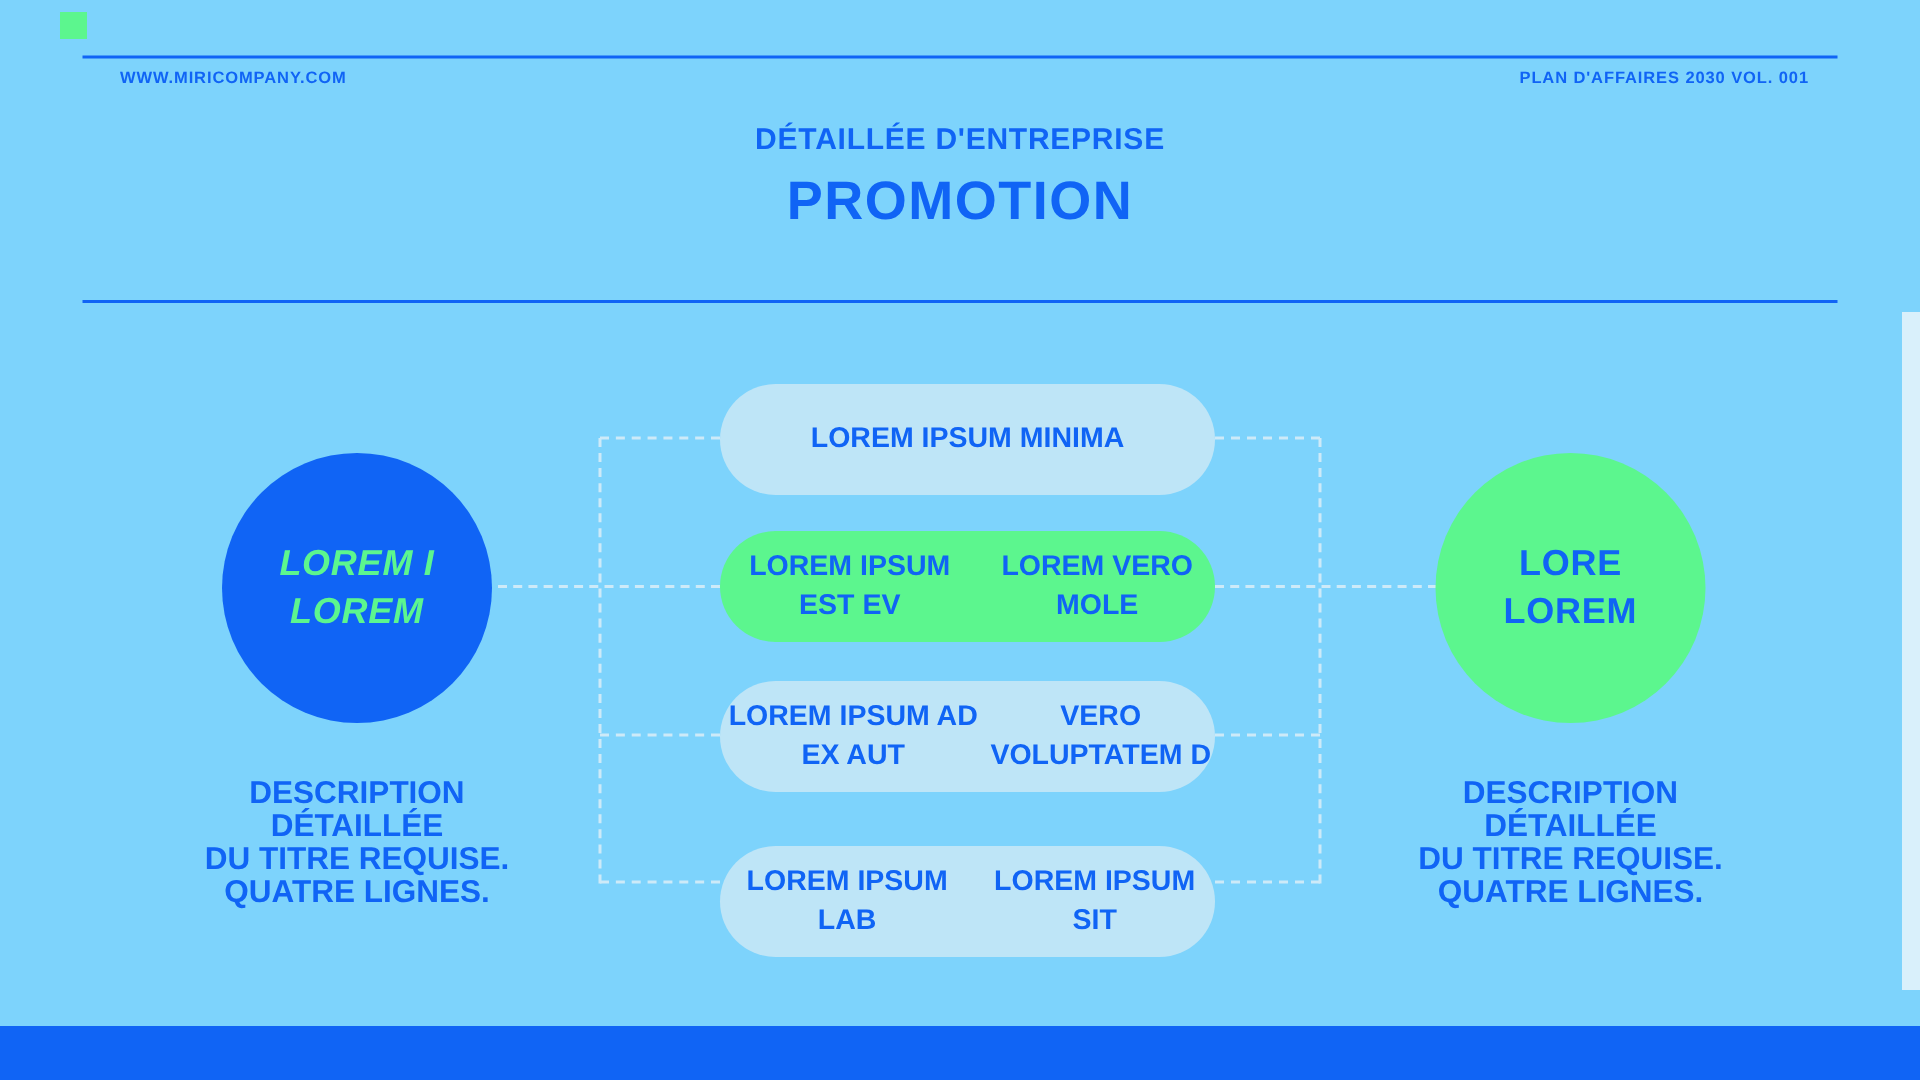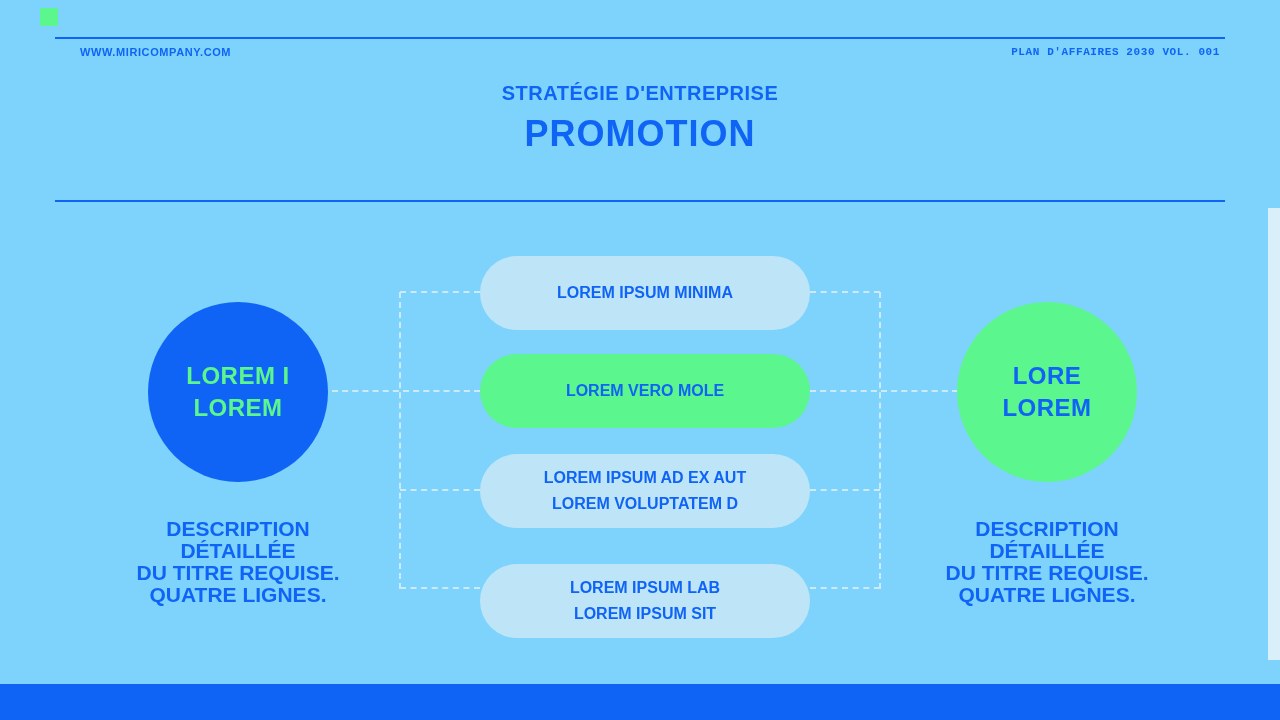--- a/index.html
+++ b/index.html
@@ -30,21 +30,21 @@
   }
   .rule-top { top: 37px; }
   .rule-mid { top: 200px; }
 
   .meta {
     position: absolute; top: 46px;
     font-size: 11px; font-weight: 600; letter-spacing: 0.6px;
     color: var(--blue);
   }
   .meta-left { left: 80px; }
-  .meta-right { right: 60px; text-align: center; font-family: Liberation Mono, monospace; }
+  .meta-right { right: 74px; text-align: center; }
 
   .subtitle {
     position: absolute; top: 82px; left: 0; width: 100%;
     text-align: center;
     font-size: 20px; font-weight: 700; letter-spacing: 0.5px;
     color: var(--blue);
   }
   .title {
     position: absolute; top: 113px; left: 0; width: 100%;
     text-align: center;
@@ -67,39 +67,39 @@
     display: flex; align-items: center; justify-content: center;
     text-align: center;
   }
   .circle-left { left: 148px; background: var(--blue); }
   .circle-right { left: 957px; background: var(--green); }
   .circle-label {
     display: flex; flex-direction: column;
     font-size: 24px; font-weight: 800; line-height: 32px;
     letter-spacing: 0.5px;
   }
-  .circle-left .circle-label { color: var(--green); }
+  .circle-left .circle-label { color: var(--green); font-style: italic; }
   .circle-right .circle-label { color: var(--blue); }
 
   .desc {
     position: absolute; top: 518px; width: 240px;
     text-align: center; white-space: pre-line;
     font-size: 21px; font-weight: 600; line-height: 22px;
     color: var(--blue);
   }
   .desc-left { left: 118px; }
   .desc-right { left: 927px; }
 
   .pill {
     position: absolute; left: 480px;
     width: 330px; height: 74px; border-radius: 37px;
-    display: flex; flex-direction: column;
+    display: flex; flex-direction: row;
     align-items: center; justify-content: center;
     text-align: center;
-    font-size: 16px; font-weight: 700; line-height: 26px;
+    font-size: 19px; font-weight: 700; line-height: 26px;
     color: var(--blue);
   }
   .pill-light { background: var(--light); }
   .pill-green { background: var(--green); }
   .pill-1 { top: 256px; }
   .pill-2 { top: 354px; }
   .pill-3 { top: 454px; }
   .pill-4 { top: 564px; }
 
   .footer-bar {
@@ -112,21 +112,21 @@
 <body>
 
 <div class="slide">
 
   <div class="corner-square"></div>
   <div class="rule rule-top"></div>
 
   <div class="meta meta-left">WWW.MIRICOMPANY.COM</div>
   <div class="meta meta-right">PLAN D'AFFAIRES 2030 VOL. 001</div>
 
-  <div class="subtitle">STRATÉGIE D'ENTREPRISE</div>
+  <div class="subtitle">DÉTAILLÉE D'ENTREPRISE</div>
   <h1 class="title">PROMOTION</h1>
 
   <div class="rule rule-mid"></div>
   <div class="right-strip"></div>
 
   <div class="dash-h" style="left:332px; top:390px; width:148px;"></div>
   <div class="dash-v" style="left:399px; top:292px; height:297px;"></div>
   <div class="dash-h" style="left:400px; top:291px; width:80px;"></div>
   <div class="dash-h" style="left:400px; top:489px; width:80px;"></div>
   <div class="dash-h" style="left:400px; top:587px; width:80px;"></div>
@@ -154,25 +154,26 @@
     </div>
   </div>
   <div class="desc desc-right">DESCRIPTION DÉTAILLÉE
 DU TITRE REQUISE.
 QUATRE LIGNES.</div>
 
   <div class="pill pill-light pill-1">
     <span>LOREM IPSUM MINIMA</span>
   </div>
   <div class="pill pill-green pill-2">
+    <span>LOREM IPSUM EST EV</span>
     <span>LOREM VERO MOLE</span>
   </div>
   <div class="pill pill-light pill-3">
     <span>LOREM IPSUM AD EX AUT</span>
-    <span>LOREM VOLUPTATEM D</span>
+    <span>VERO VOLUPTATEM D</span>
   </div>
   <div class="pill pill-light pill-4">
     <span>LOREM IPSUM LAB</span>
     <span>LOREM IPSUM SIT</span>
   </div>
 
   <div class="footer-bar"></div>
 
 </div>
 

